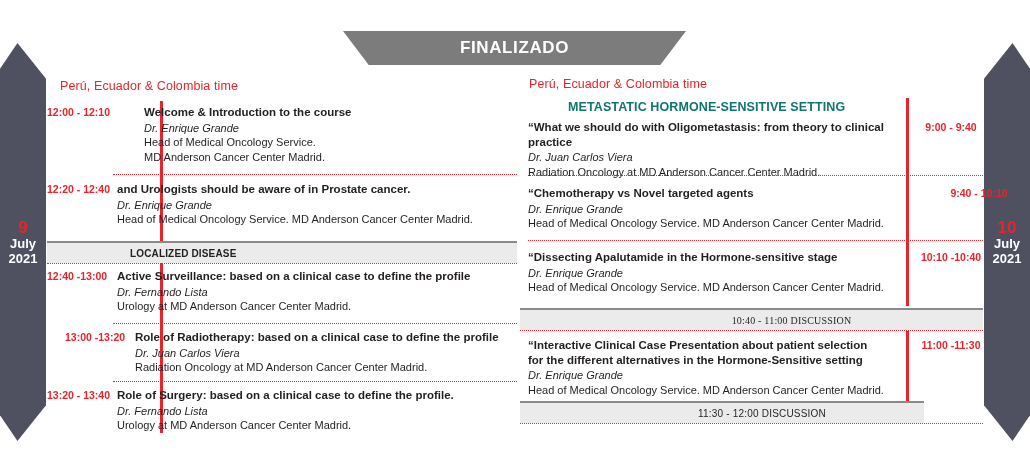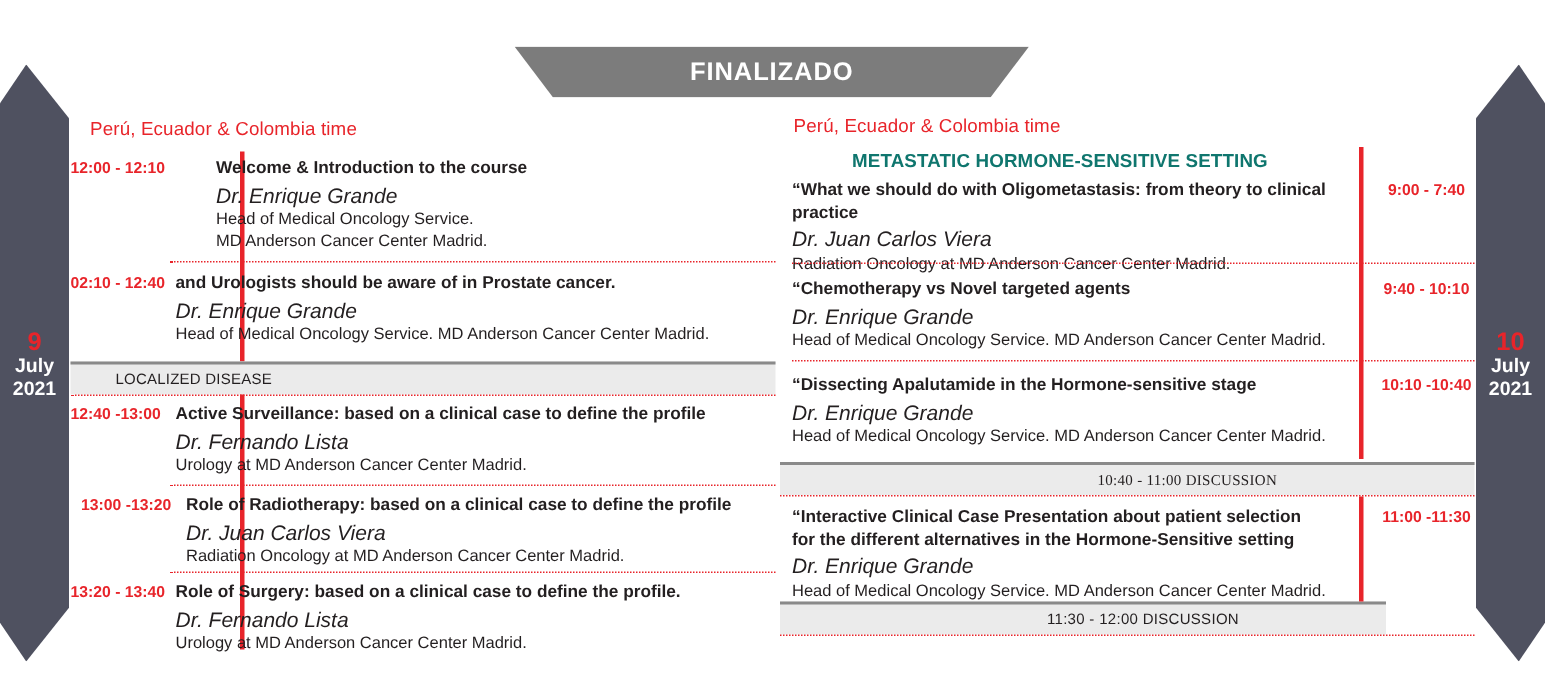--- a/index.html
+++ b/index.html
@@ -122,21 +122,21 @@
     padding-top: 1px;
   }
   .session .body { }
   .session .title {
     font-size: 11.5px;
     font-weight: bold;
     line-height: 1.28;
     color: #231f20;
   }
   .session .speaker {
-    font-size: 14px;
+    font-size: 11px;
     font-style: italic;
     line-height: 1.32;
     color: #231f20;
     margin-top: 1px;
   }
   .session .affil {
     font-size: 11px;
     line-height: 1.32;
     color: #231f20;
   }
@@ -172,21 +172,21 @@
     border-top: 2.3px solid #8a8a8a;
     display: flex;
     align-items: center;
     height: 20px;
   }
   .band .band-label {
     font-size: 10px;
     color: #231f20;
     letter-spacing: .15px;
   }
-  .band.section-band .band-label { padding-left: 30px; }
+  .band.section-band .band-label { padding-left: 83px; font-weight: bold; }
   .band.discussion-band { justify-content: center; }
   .band.discussion-band .band-label { padding-left: 80px; letter-spacing: .2px; }
 </style>
 </head>
 <body>
 
 <div id="status-banner">
   <span class="label">FINALIZADO</span>
 </div>
 
@@ -215,21 +215,21 @@
       <div class="title">Welcome &amp; Introduction to the course</div>
       <div class="speaker">Dr. Enrique Grande</div>
       <div class="affil">Head of Medical Oncology Service.</div>
       <div class="affil">MD Anderson Cancer Center Madrid.</div>
     </div>
   </div>
 
   <div class="dotted-sep" style="left:66px; top:174px; width:404px;"></div>
 
   <div class="session left-side" style="left:0px; top:182px;">
-    <div class="time">02:10 - 12:40</div>
+    <div class="time">12:20 - 12:40</div>
     <div class="body">
       <div class="title">and Urologists should be aware of in Prostate cancer.</div>
       <div class="speaker">Dr. Enrique Grande</div>
       <div class="affil">Head of Medical Oncology Service. MD Anderson Cancer Center Madrid.</div>
     </div>
   </div>
 
   <div class="band section-band" style="left:0px; top:241px; width:470px;">
     <span class="band-label">LOCALIZED DISEASE</span>
   </div>
@@ -239,21 +239,21 @@
     <div class="time">12:40 -13:00</div>
     <div class="body">
       <div class="title">Active Surveillance: based on a clinical case to define the profile</div>
       <div class="speaker">Dr. Fernando Lista</div>
       <div class="affil">Urology at MD Anderson Cancer Center Madrid.</div>
     </div>
   </div>
 
   <div class="dotted-sep" style="left:66px; top:323px; width:404px;"></div>
 
-  <div class="session left-side" style="left:7px; top:330px;">
+  <div class="session left-side" style="left:18px; top:330px;">
     <div class="time">13:00 -13:20</div>
     <div class="body">
       <div class="title">Role of Radiotherapy: based on a clinical case to define the profile</div>
       <div class="speaker">Dr. Juan Carlos Viera</div>
       <div class="affil">Radiation Oncology at MD Anderson Cancer Center Madrid.</div>
     </div>
   </div>
 
   <div class="dotted-sep" style="left:66px; top:381px; width:404px;"></div>
 
@@ -271,26 +271,26 @@
 
   <div id="right-col-heading" class="col-heading">Perú, Ecuador &amp; Colombia time</div>
   <div id="right-section-heading">METASTATIC HORMONE-SENSITIVE SETTING</div>
 
   <div class="session right-side" style="left:8px; top:120px;">
     <div class="body">
       <div class="title">“What we should do with Oligometastasis: from theory to clinical practice</div>
       <div class="speaker">Dr. Juan Carlos Viera</div>
       <div class="affil">Radiation Oncology at MD Anderson Cancer Center Madrid.</div>
     </div>
-    <div class="time">9:00 - 7:40</div>
+    <div class="time">9:00 - 9:40</div>
   </div>
 
   <div class="dotted-sep" style="left:8px; top:175px; width:455px;"></div>
 
-  <div class="session right-side" style="left:8px; top:186px;">
+  <div class="session right-side" style="left:8px; top:186px;gap:28px;">
     <div class="body">
       <div class="title">“Chemotherapy vs Novel targeted agents</div>
       <div class="speaker">Dr. Enrique Grande</div>
       <div class="affil">Head of Medical Oncology Service. MD Anderson Cancer Center Madrid.</div>
     </div>
     <div class="time">9:40 - 10:10</div>
   </div>
 
   <div class="dotted-sep" style="left:8px; top:240px; width:455px;"></div>
 

